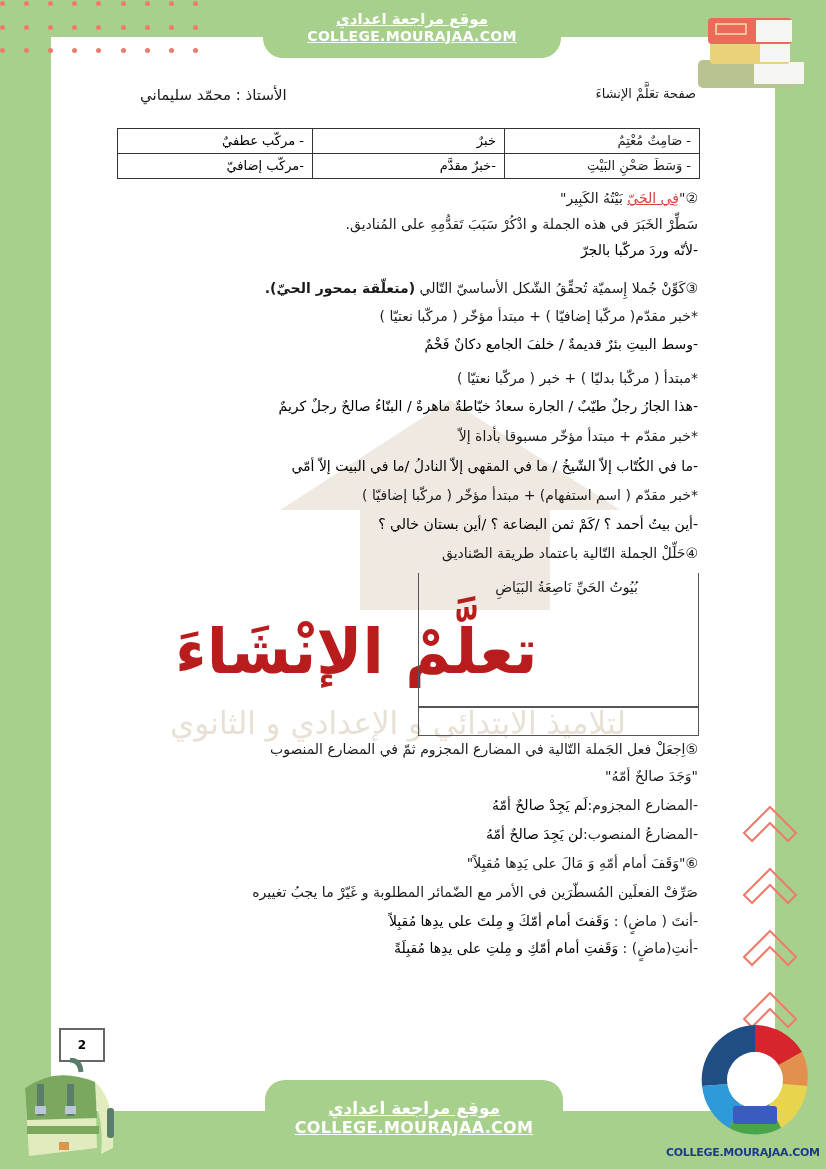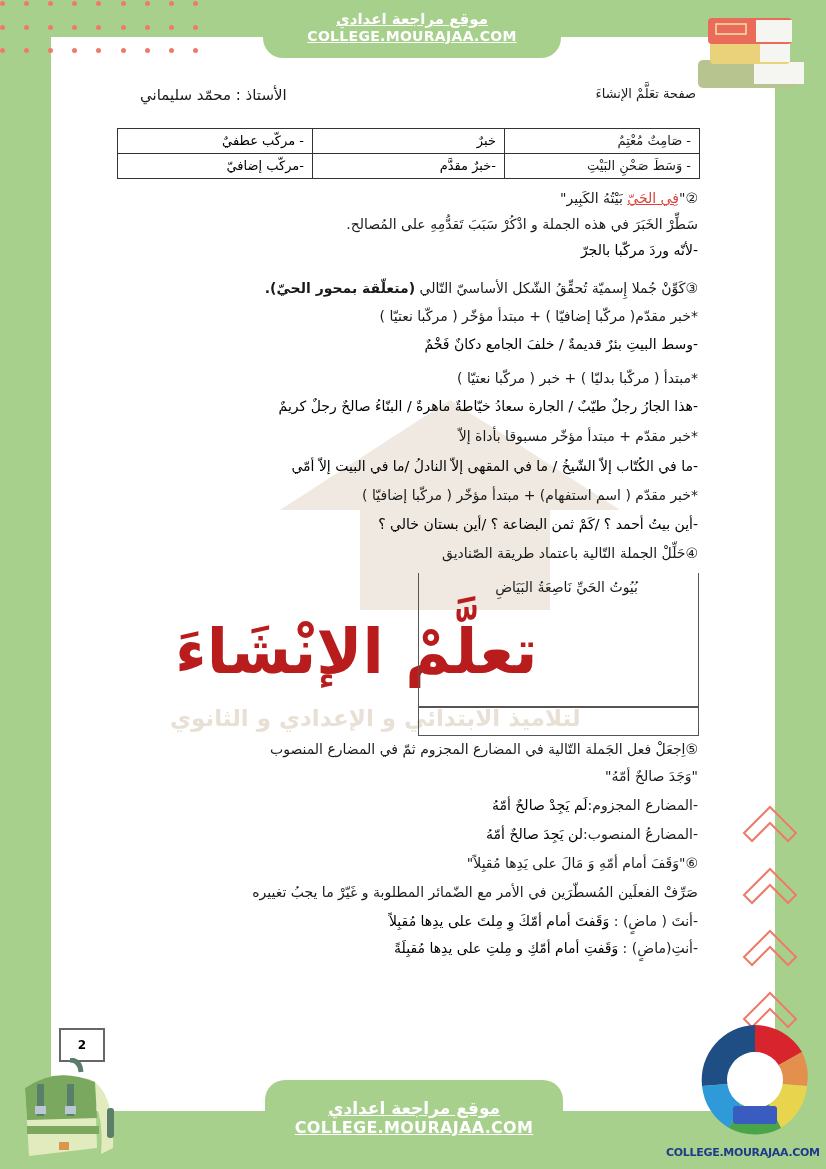--- a/index.html
+++ b/index.html
@@ -20,21 +20,21 @@
     .red { color:#d9433a; text-decoration:underline; }
     .bold { font-weight:bold; }
     .header-title { position:absolute; right:130px; top:86px; font-size:13px;margin-left:32px; }
     .header-teacher { position:absolute; left:140px; top:86px; font-size:15px; direction:rtl; }
     table.t1 { position:absolute; left:117px; top:128px; width:583px; border-collapse:collapse; font-size:13px; direction:rtl; }
     table.t1 td { border:1px solid #333; padding:2px 8px; vertical-align:top; line-height:20px; }
     .box { position:absolute; left:418px; top:573px; width:279px; height:162px; border:1.5px solid #555; border-top:none; }
     .box .inner-line { position:absolute; left:0; right:0; top:133px; border-top:2px solid #555; }
     .box .sent { position:absolute; right:60px; top:6px; font-size:14px; direction:rtl; }
     .watermark { position:absolute; left:175px; top:615px; font-size:62px; color:#b91c1c; font-weight:bold; direction:rtl; white-space:nowrap; }
-    .watermark2 { position:absolute; left:170px; top:705px; font-size:23px; color:#e8e0d5; font-weight:bold; direction:rtl; white-space:nowrap; }
+    .watermark2 { position:absolute; left:170px; top:705px; font-size:31px; color:#e8e0d5; font-weight:normal; direction:rtl; white-space:nowrap; }
     .wm-shape { position:absolute; left:280px; top:400px; width:0; height:0; border-left:170px solid transparent; border-right:170px solid transparent; border-bottom:110px solid #efe9e1; }
     .wm-block { position:absolute; left:360px; top:510px; width:190px; height:100px; background:#efe9e1; }
     .page-num { position:absolute; left:59px; top:1028px; width:42px; height:30px; border:2px solid #666; background:#fff; font-size:12px; text-align:center; line-height:30px; font-weight:bold; }
     .chevron { position:absolute; left:740px; width:60px; height:60px; }
     .footer-site { position:absolute; left:666px; top:1146px; font-size:11px; font-weight:bold; color:#1f3a8a; letter-spacing:-0.3px; }
   </style>
 </head>
 <body>
 
 <div class="dots">
@@ -105,21 +105,21 @@
       <td>- وَسَطَ صَحْنِ البَيْتِ</td>
       <td class="green">-خبرٌ مقدَّم</td>
       <td class="green">-مركّب إضافيّ</td>
     </tr>
   </tbody>
     </table>
 
   <div class="line" style="top:188px">
     <span>②</span><span>"</span><span class="red">فِي الحَيّ</span><span> بَيْتُهُ الكَبِير"</span>
   </div>
-  <div class="line" style="top:214px">سَطِّرْ الخَبَرَ في هذه الجملة و اذْكُرْ سَبَبَ تَقدُّمِهِ على المُصالح.</div>
+  <div class="line" style="top:214px">سَطِّرْ الخَبَرَ في هذه الجملة و اذْكُرْ سَبَبَ تَقدُّمِهِ على المُناديق.</div>
   <div class="line green" style="top:240px">-لأنّه وردَ مركّبا بالجرّ</div>
 
   <div class="line" style="top:278px">
     <span>③كَوِّنْ جُملا إِسميّة تُحقِّقُ الشّكل الأساسيّ التّالي </span><span class="bold">(متعلّقة بمحور الحيّ).</span>
   </div>
   <div class="line" style="top:306px">*خبر مقدّم( مركّبا إضافيّا ) + مبتدأ مؤخّر ( مركّبا نعتيّا )</div>
   <div class="line green" style="top:334px">-وسط البيتِ بئرٌ قديمةٌ  / خلفَ الجامع دكانٌ فَخْمٌ</div>
   <div class="line" style="top:368px">*مبتدأ ( مركّبا بدليّا ) + خبر ( مركّبا نعتيّا )</div>
   <div class="line green" style="top:396px">-هذا الجارُ رجلٌ طيّبٌ / الجارة سعادُ خيّاطةٌ ماهرةٌ / البنّاءُ صالحٌ رجلٌ كريمٌ</div>
   <div class="line" style="top:426px">*خبر مقدّم + مبتدأ مؤخّر مسبوقا بأداة إلاّ</div>

